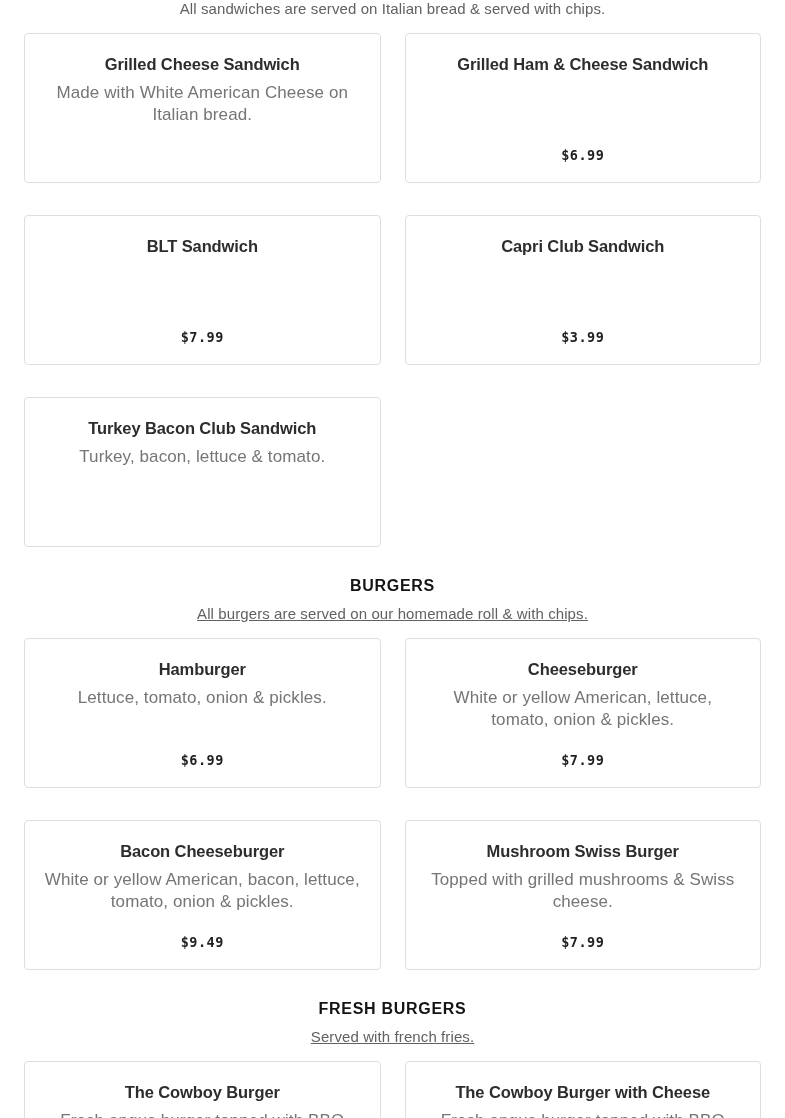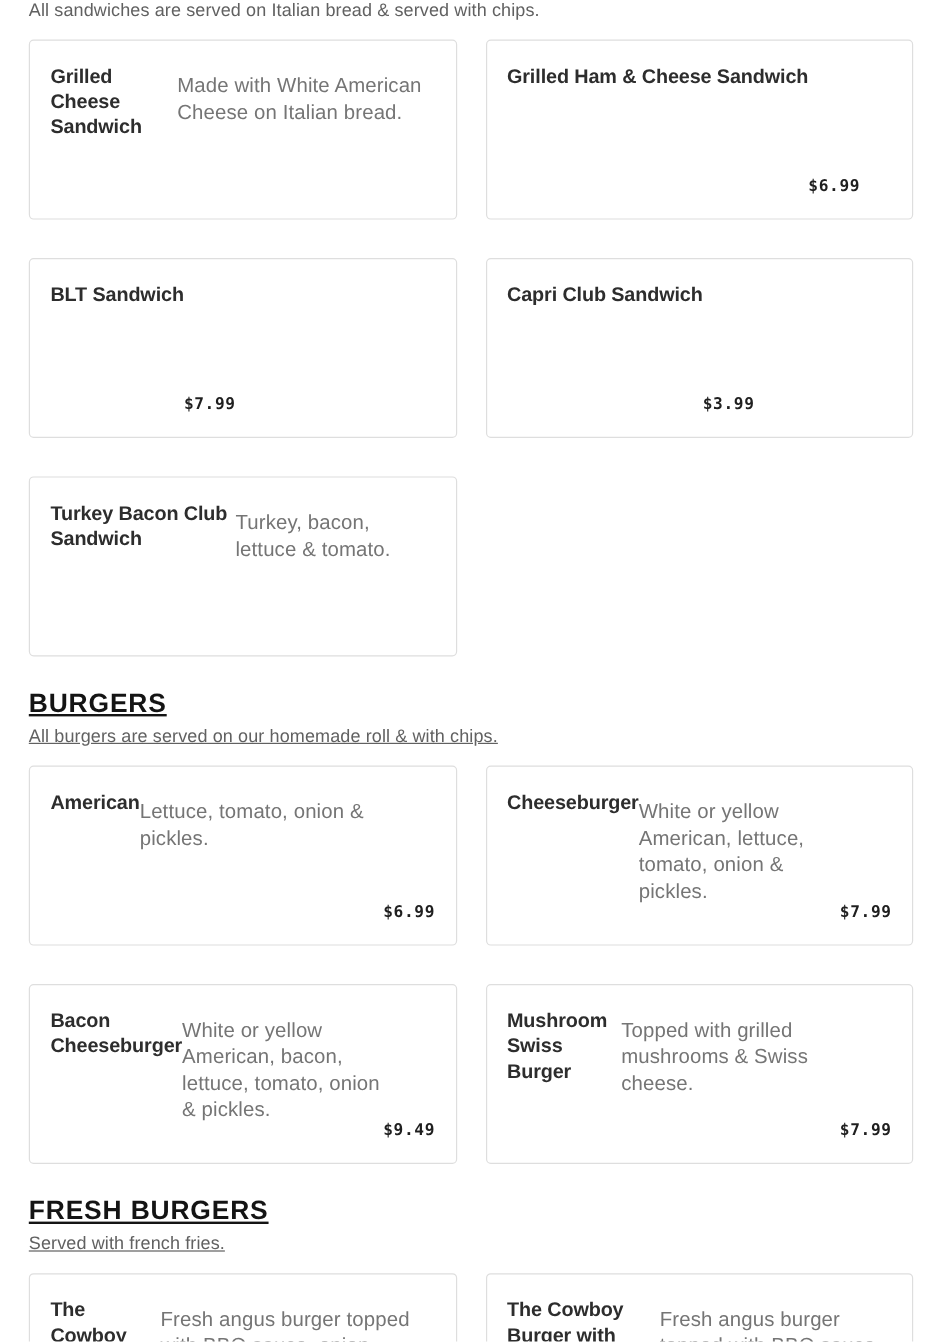--- a/index.html
+++ b/index.html
@@ -9,29 +9,28 @@
     overflow: hidden;
     background: var(--bg, #ffffff);
   }
   body {
     font-family: "Liberation Sans", sans-serif;
     -webkit-font-smoothing: antialiased;
   }
   .menu {
     padding: 0 24px;
   }
-  .section { display: block; }
+  .section { display: block; text-align: center; }
   .section-heading {
     margin-top: 28px;
-    font-size: 22px;
+    font-size: 16px;
     line-height: 22px;
     font-weight: 800;
     letter-spacing: 0.7px;
     color: var(--heading, #141414);
-    text-decoration: underline;
   }
   .section-subtitle {
     font-size: 15px;
     line-height: 17px;
     color: var(--subtitle, #616161);
     letter-spacing: 0.1px;
   }
   .section-heading + .section-subtitle {
     margin-top: 8px;
     text-decoration: underline;
@@ -43,20 +42,21 @@
     row-gap: 32px;
     margin-top: 16px;
   }
   .card {
     min-height: 150px;
     background: var(--bg, #ffffff);
     border: 1px solid var(--border, #dedede);
     border-radius: 4px;
     padding: 20px 17px 19px 17px;
     display: flex;
+    flex-direction: column;
   }
   .card-title {
     font-size: 16.5px;
     line-height: 21px;
     font-weight: 600;
     color: var(--title, #2d2d2d);
     letter-spacing: -0.1px;
   }
   .card-desc {
     margin-top: 7px;
@@ -107,21 +107,21 @@
     <div class="card-title">Turkey Bacon Club Sandwich</div>
     <div class="card-desc">Turkey, bacon, lettuce &amp; tomato.</div>
   </div>
       </div>
   </section>
     <section class="section">
     <h2 class="section-heading">BURGERS</h2>
     <p class="section-subtitle">All burgers are served on our homemade roll &amp; with chips.</p>
     <div class="card-grid">
         <div class="card">
-    <div class="card-title">American</div>
+    <div class="card-title">Hamburger</div>
     <div class="card-desc">Lettuce, tomato, onion &amp; pickles.</div>
     <div class="card-price">$6.99</div>
   </div>
         <div class="card">
     <div class="card-title">Cheeseburger</div>
     <div class="card-desc">White or yellow American, lettuce, tomato, onion &amp; pickles.</div>
     <div class="card-price">$7.99</div>
   </div>
         <div class="card">
     <div class="card-title">Bacon Cheeseburger</div>

